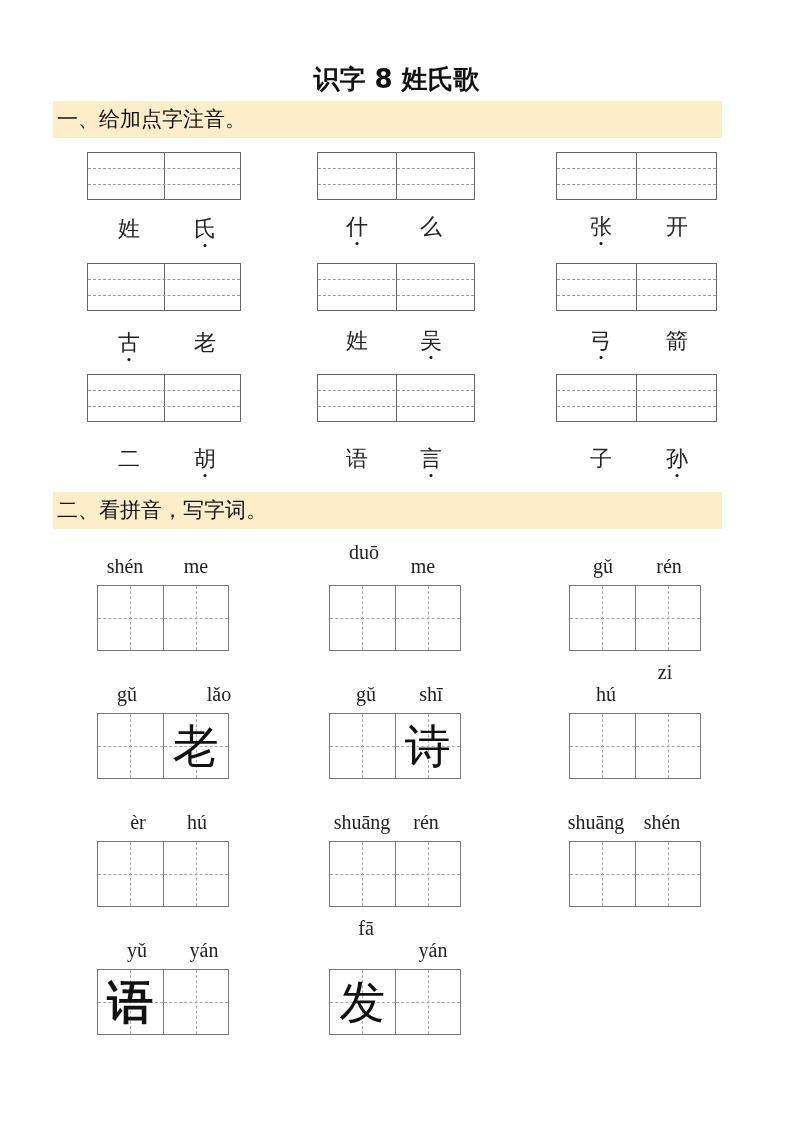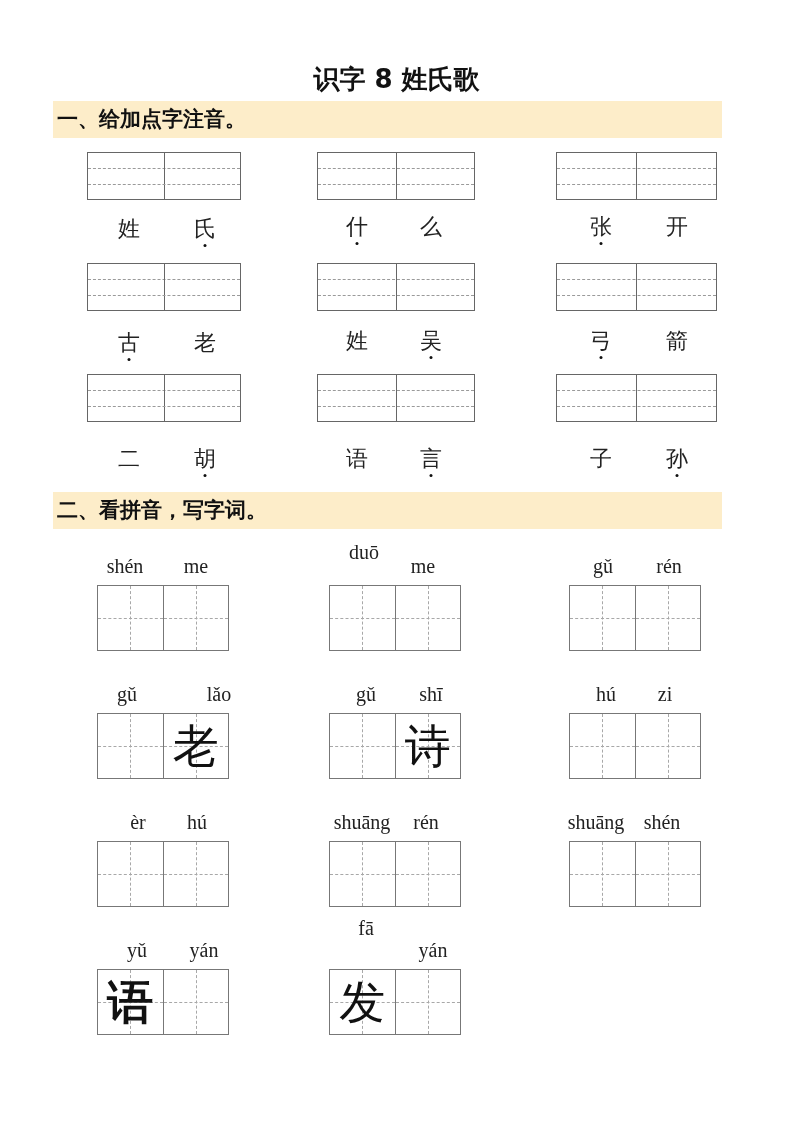--- a/index.html
+++ b/index.html
@@ -2,21 +2,21 @@
 <html><head>
   <meta charset="utf-8">
   <style>
     html, body { margin: 0; padding: 0; background: #ffffff; }
     body { width: 793px; height: 1122px; position: relative; overflow: hidden;
            font-family: "DejaVu Serif", serif; color: #111; }
     .title { position: absolute; left: 0; width: 793px; top: 60px; text-align: center;
              font-family: "DejaVu Sans", sans-serif; font-weight: bold; font-size: 26px; line-height: 38px; color: #111; }
     .heading-bar { position: absolute; left: 53px; width: 669px; height: 37px; background: #fdedc9;
                    box-sizing: border-box; padding-left: 4px; }
-    .heading-text { font-family: "DejaVu Sans", sans-serif; font-weight: bold; font-size: 21px; line-height: 37px; color: #111; }
+    .heading-text { font-family: "DejaVu Sans", sans-serif; font-weight: normal; font-size: 21px; line-height: 37px; color: #111; }
 
     
     .pybox { position: absolute; height: 48px; border: 1.5px solid #666; box-sizing: border-box; display: flex; }
     .pybox::before, .pybox::after { content: ""; position: absolute; left: 0; right: 0; border-top: 1px dashed #9a9a9a; }
     .pybox::before { top: 14.5px; }
     .pybox::after { top: 30.5px; }
     .pybox .half { flex: 1; position: relative; }
     .pybox .half + .half { border-left: 1.5px solid #666; }
 
     .hz { position: absolute; transform: translate(-50%, -50%); font-size: 22px; line-height: 26px; color: #222; }
@@ -154,21 +154,21 @@
 <div class="grid" style="left:329px;top:713px">
   <div class="sq">
       <span class="fill"></span>
     </div>
   <div class="sq">
       <span class="fill">诗</span>
     </div>
 </div>
 
 <span class="py" style="left:606px;top:694px">hú</span>
-<span class="py" style="left:665px;top:694px">zi</span>
+<span class="py" style="left:665px;top:672px">zi</span>
 <div class="grid" style="left:569px;top:713px">
   <div class="sq">
       <span class="fill"></span>
     </div>
   <div class="sq">
       <span class="fill"></span>
     </div>
 </div>
 
 <span class="py" style="left:138px;top:822px">èr</span>

